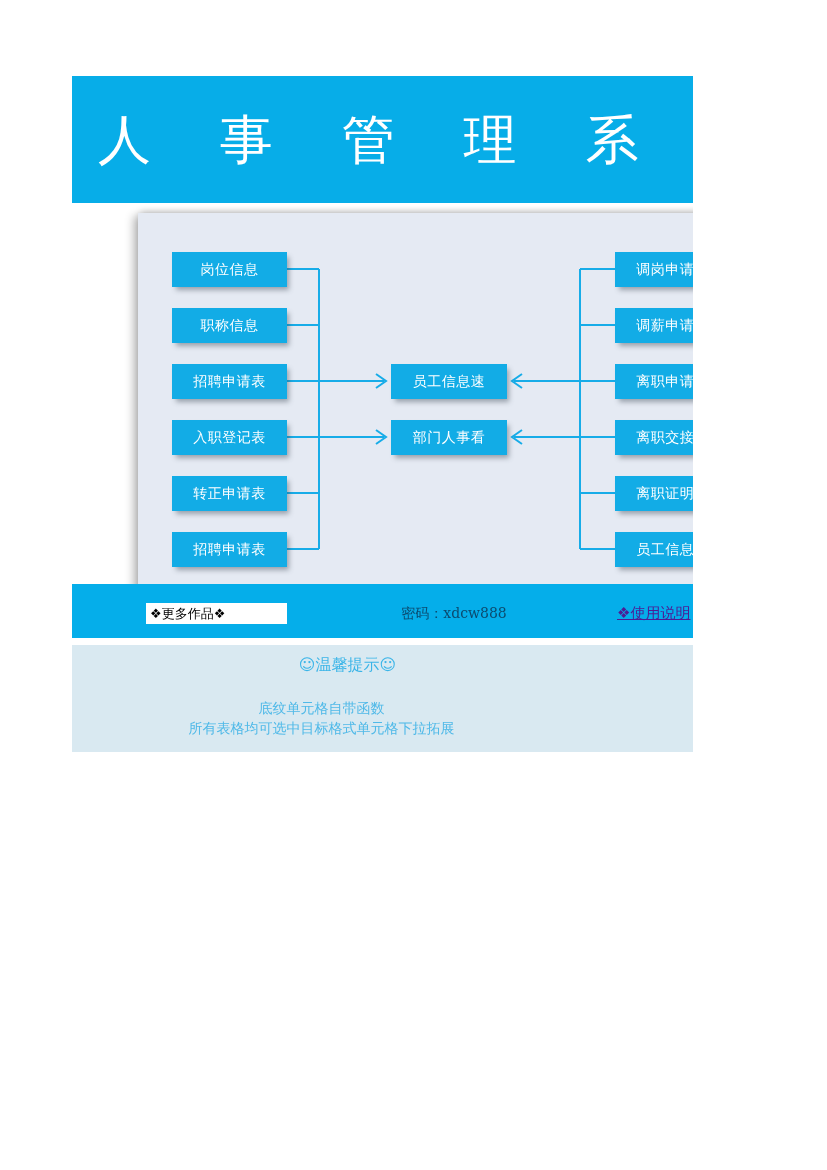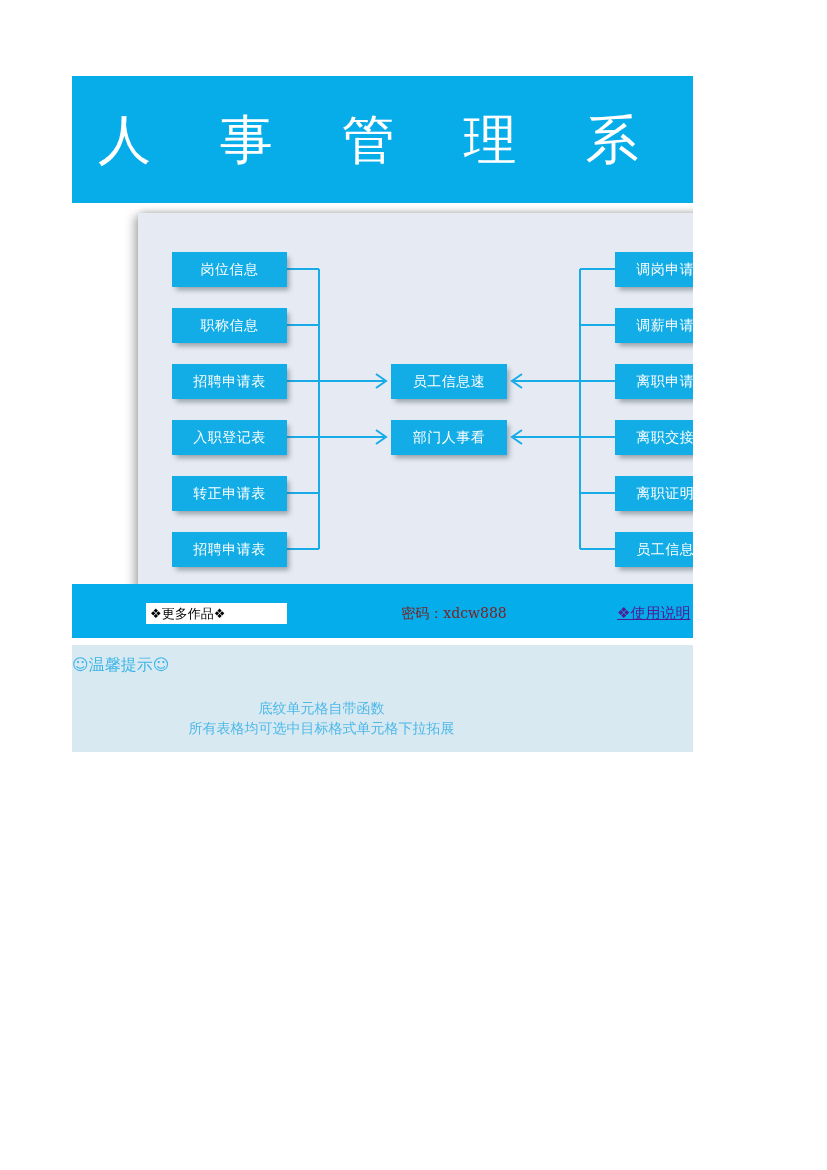--- a/index.html
+++ b/index.html
@@ -120,21 +120,21 @@
     border: none;
   }
   #password-text {
     position: absolute;
     left: 252px;
     top: 19px;
     width: 260px;
     height: 21px;
     line-height: 21px;
     text-align: center;
-    color: #7f1d1d;
+    color: #0c4a6e;
     font-family: "DejaVu Serif", "Liberation Serif", serif;
     font-size: 14px;
     white-space: nowrap;
   }
   #usage-link {
     position: absolute;
     left: 545px;
     top: 18px;
     height: 22px;
     line-height: 22px;
@@ -153,21 +153,21 @@
     top: 645px;
     width: 700px;
     height: 107px;
     background: #d9e9f1;
   }
   #tip-title {
     position: absolute;
     left: 0;
     top: 10px;
     width: 551px;
-    text-align: left;
+    text-align: center;
     color: #3BB5E8;
     font-family: "DejaVu Sans", "Liberation Sans", sans-serif;
     font-size: 16px;
     white-space: nowrap;
   }
   #tip-lines {
     position: absolute;
     left: 0;
     top: 53px;
     width: 499px;

